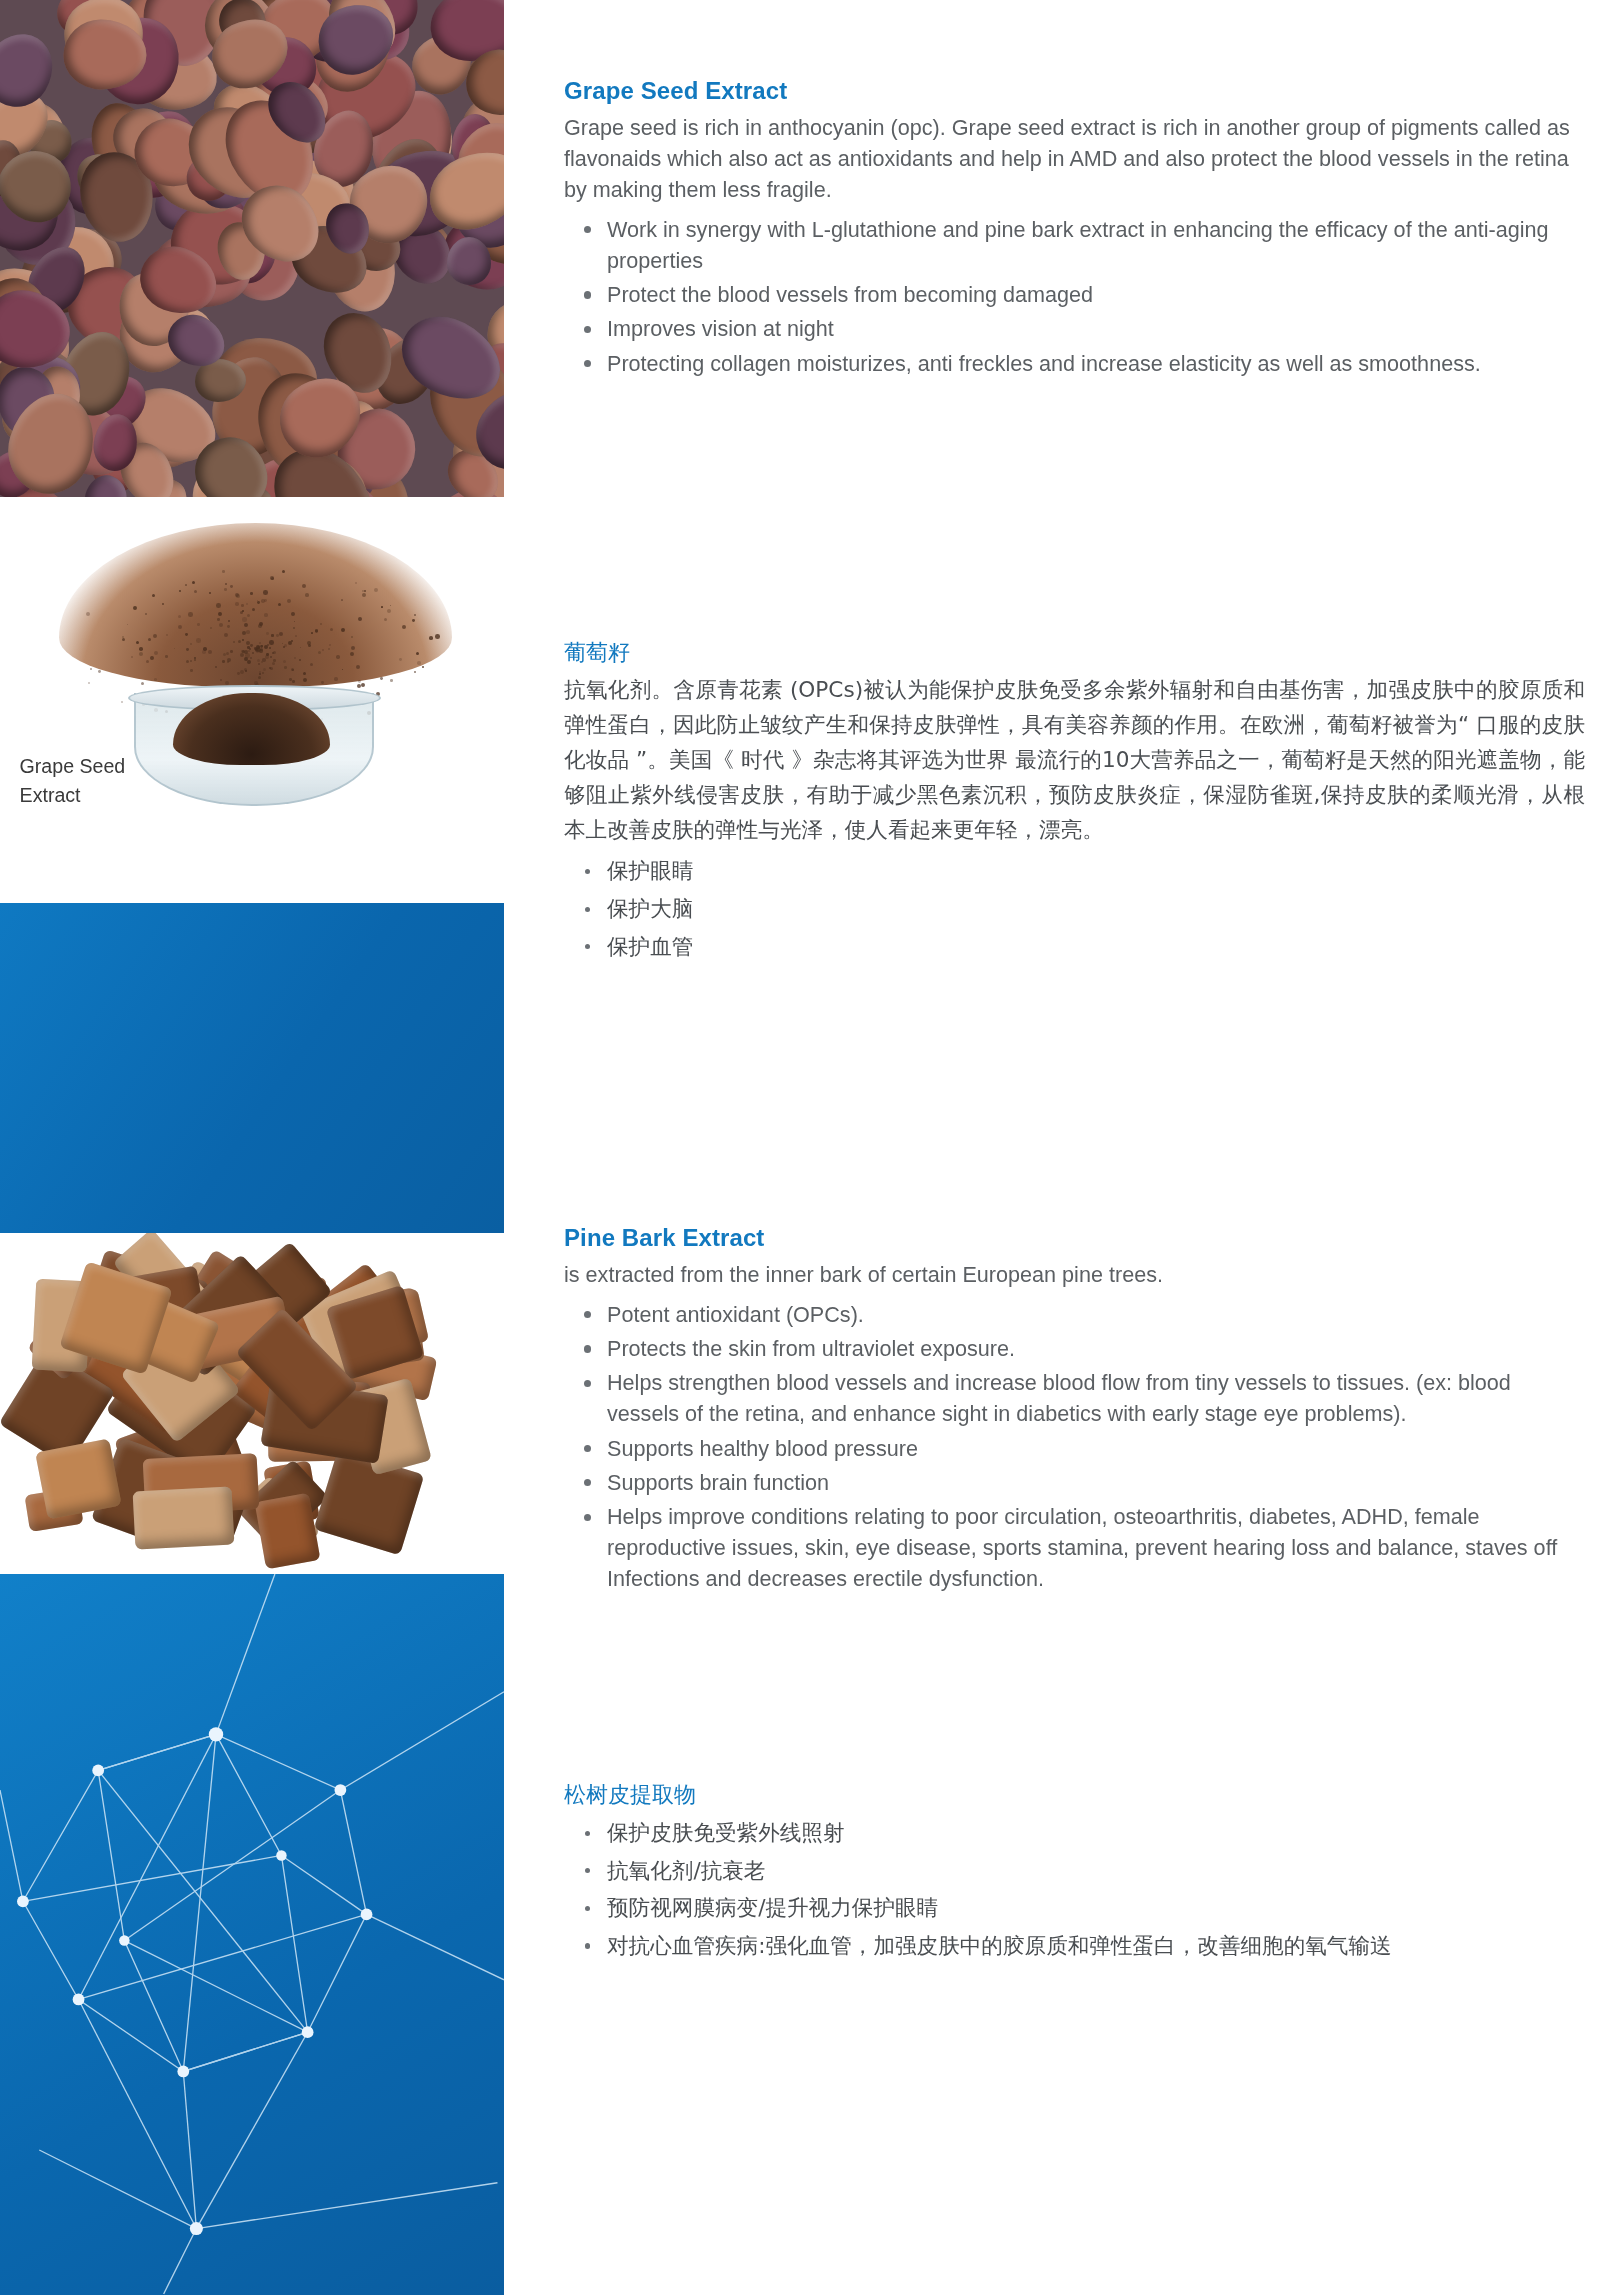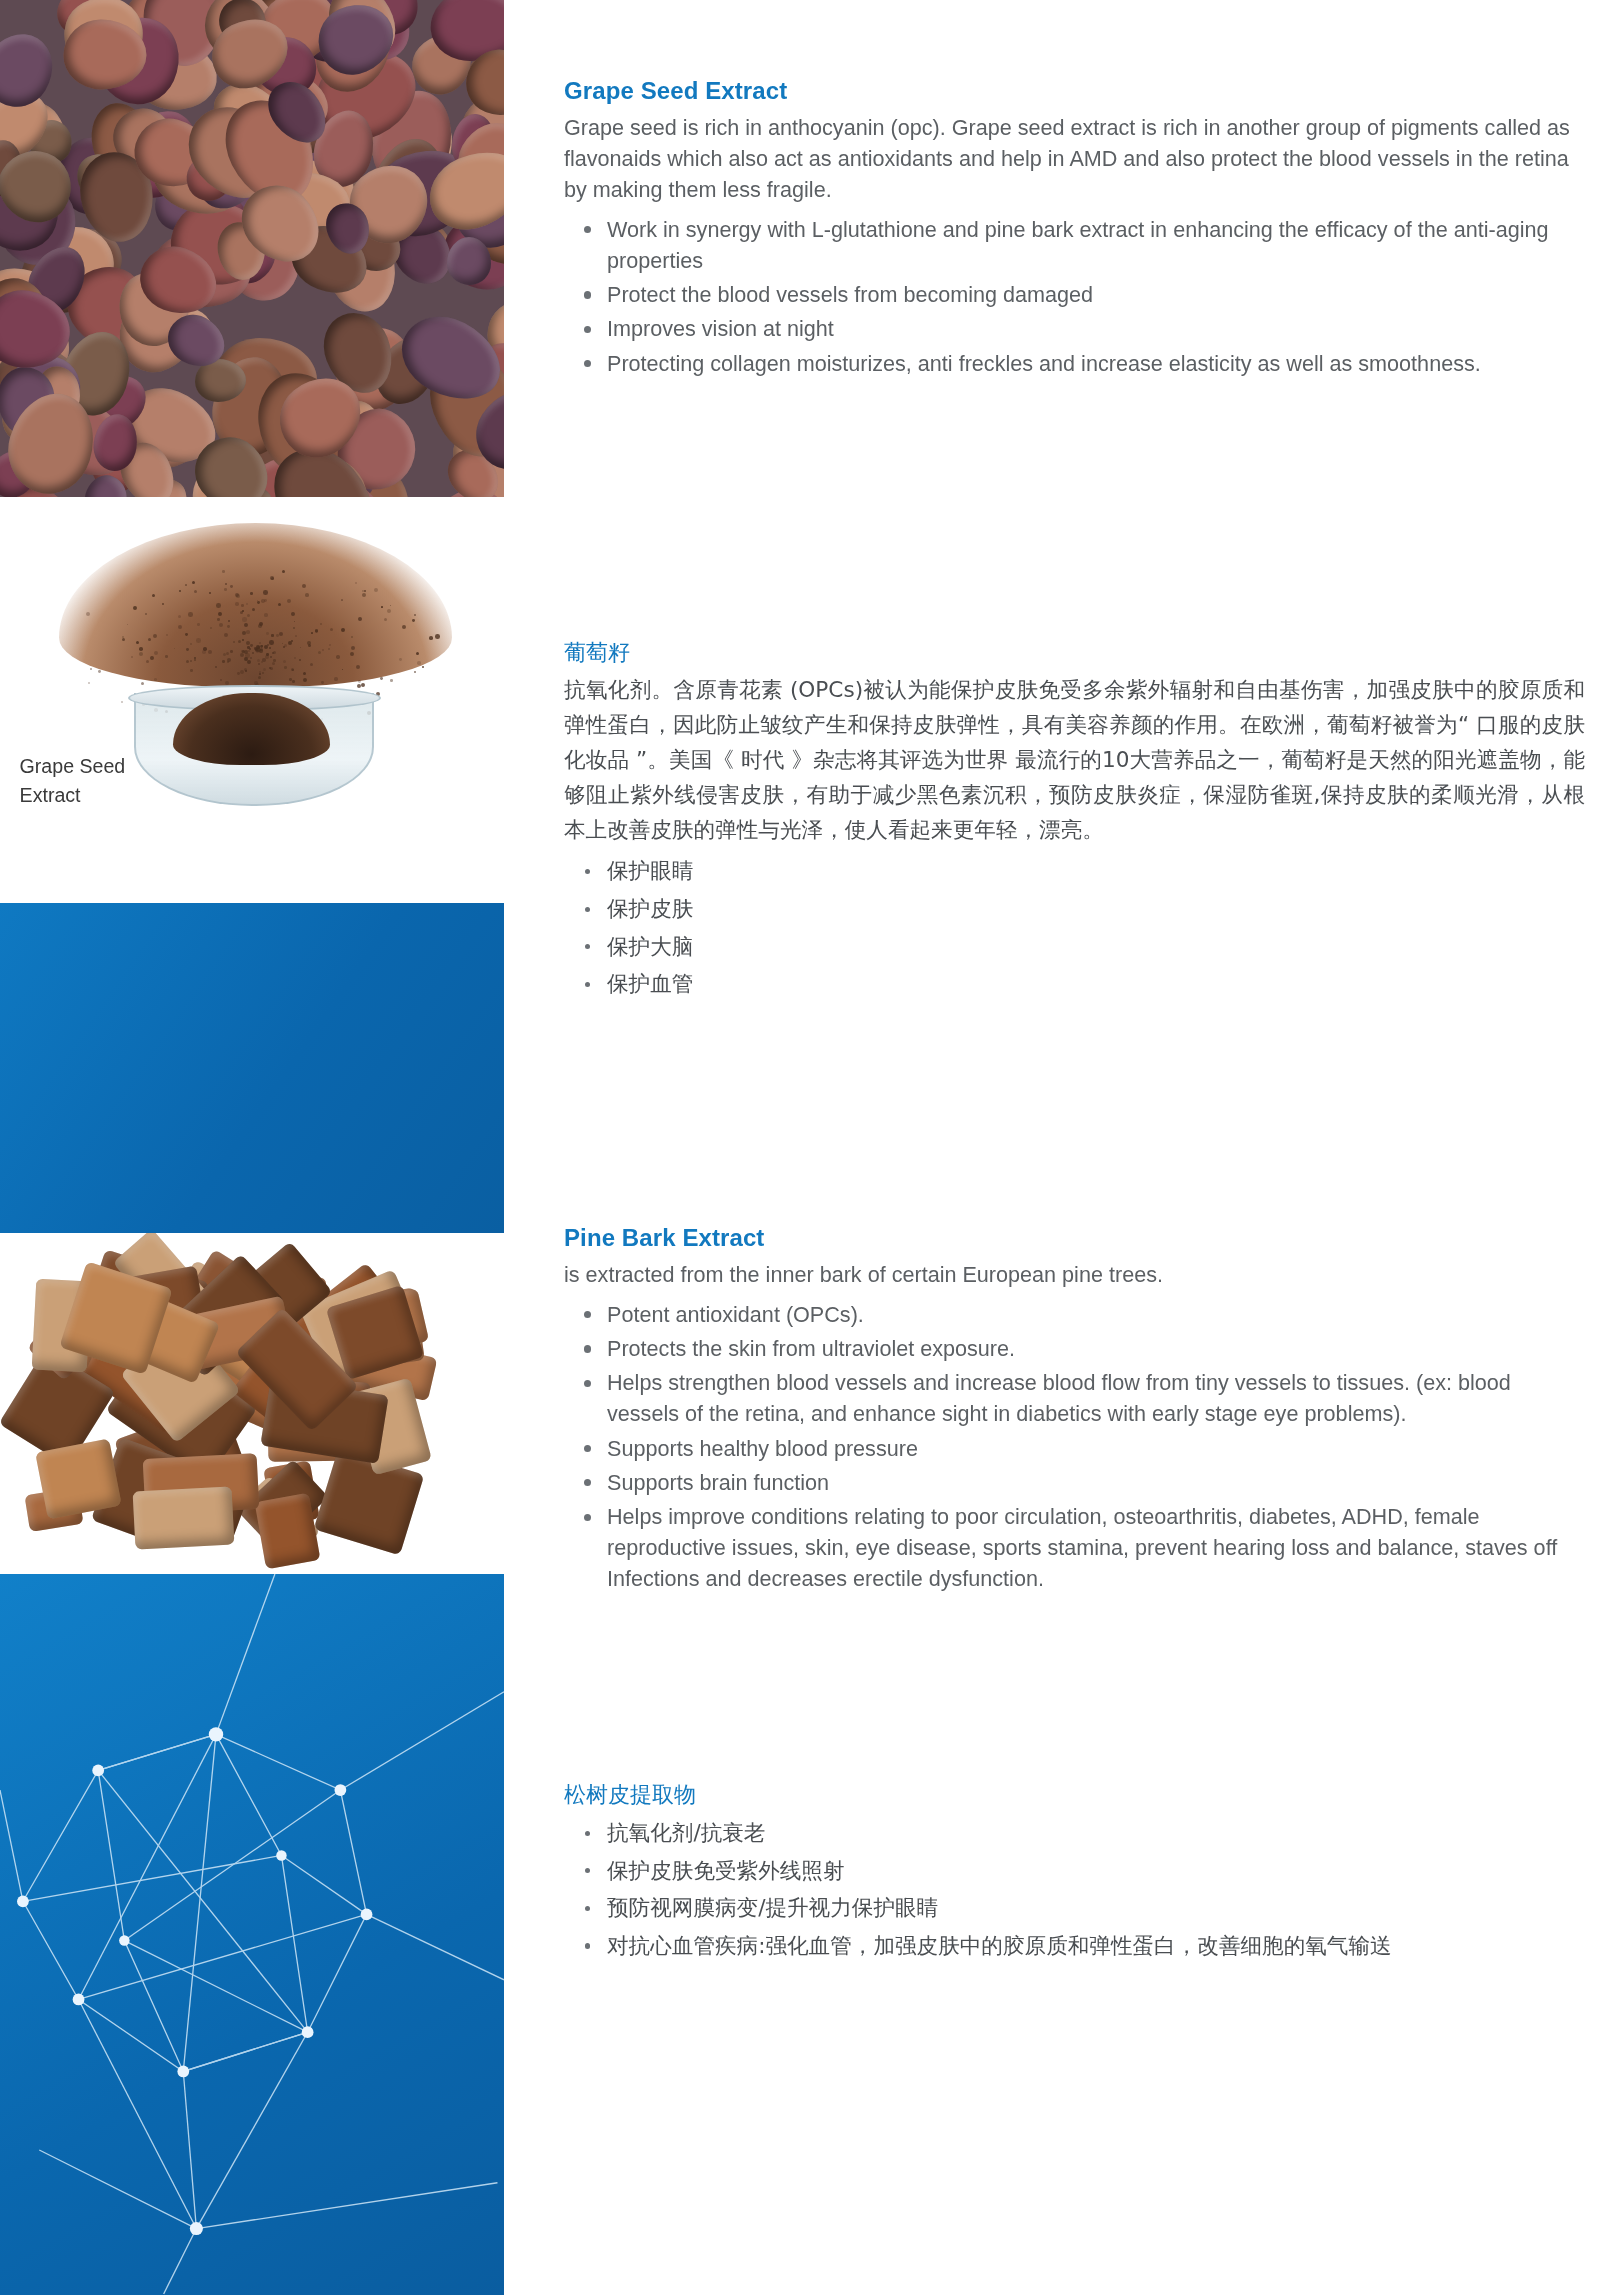--- a/index.html
+++ b/index.html
@@ -665,21 +665,20 @@
         <li>Improves vision at night</li>
         <li>Protecting collagen moisturizes, anti freckles and increase elasticity as well as smoothness.</li>
       </ul>
     </section>
 
     <section class="sec" id="sec-grape-cn">
       <h2 class="cn-title">葡萄籽</h2>
       <p class="cn-body">抗氧化剂。含原青花素 (OPCs)被认为能保护皮肤免受多余紫外辐射和自由基伤害，加强皮肤中的胶原质和弹性蛋白，因此防止皱纹产生和保持皮肤弹性，具有美容养颜的作用。在欧洲，葡萄籽被誉为“ 口服的皮肤化妆品 ”。美国《 时代 》杂志将其评选为世界  最流行的10大营养品之一，葡萄籽是天然的阳光遮盖物，能够阻止紫外线侵害皮肤，有助于减少黑色素沉积，预防皮肤炎症，保湿防雀斑,保持皮肤的柔顺光滑，从根本上改善皮肤的弹性与光泽，使人看起来更年轻，漂亮。</p>
       <ul class="cn-bullets">
         <li>保护眼睛</li>
-        <li>保护皮肤</li>
         <li>保护大脑</li>
         <li>保护血管</li>
       </ul>
     </section>
 
     <section class="sec" id="sec-pine-en">
       <h2 class="section-title">Pine Bark Extract</h2>
       <p class="body">is extracted from the inner bark of certain European pine trees.</p>
       <ul class="bullets">
         <li>Potent antioxidant (OPCs).</li>
@@ -687,22 +686,22 @@
         <li>Helps strengthen blood vessels and increase blood flow from tiny vessels to tissues. (ex: blood vessels of the retina, and enhance sight in diabetics with early stage eye problems).</li>
         <li>Supports healthy blood pressure</li>
         <li>Supports brain function</li>
         <li>Helps improve conditions relating to poor circulation, osteoarthritis, diabetes, ADHD, female reproductive issues, skin, eye disease, sports stamina, prevent hearing loss and balance, staves off Infections and decreases erectile dysfunction.</li>
       </ul>
     </section>
 
     <section class="sec" id="sec-pine-cn">
       <h2 class="cn-title">松树皮提取物</h2>
       <ul class="cn-bullets">
+        <li>保护皮肤免受紫外线照射</li>
         <li>抗氧化剂/抗衰老</li>
-        <li>保护皮肤免受紫外线照射</li>
         <li>预防视网膜病变/提升视力保护眼睛</li>
         <li>对抗心血管疾病:强化血管，加强皮肤中的胶原质和弹性蛋白，改善细胞的氧气输送</li>
       </ul>
     </section>
 
   </div>
 </div>
 
 
 </body></html>

